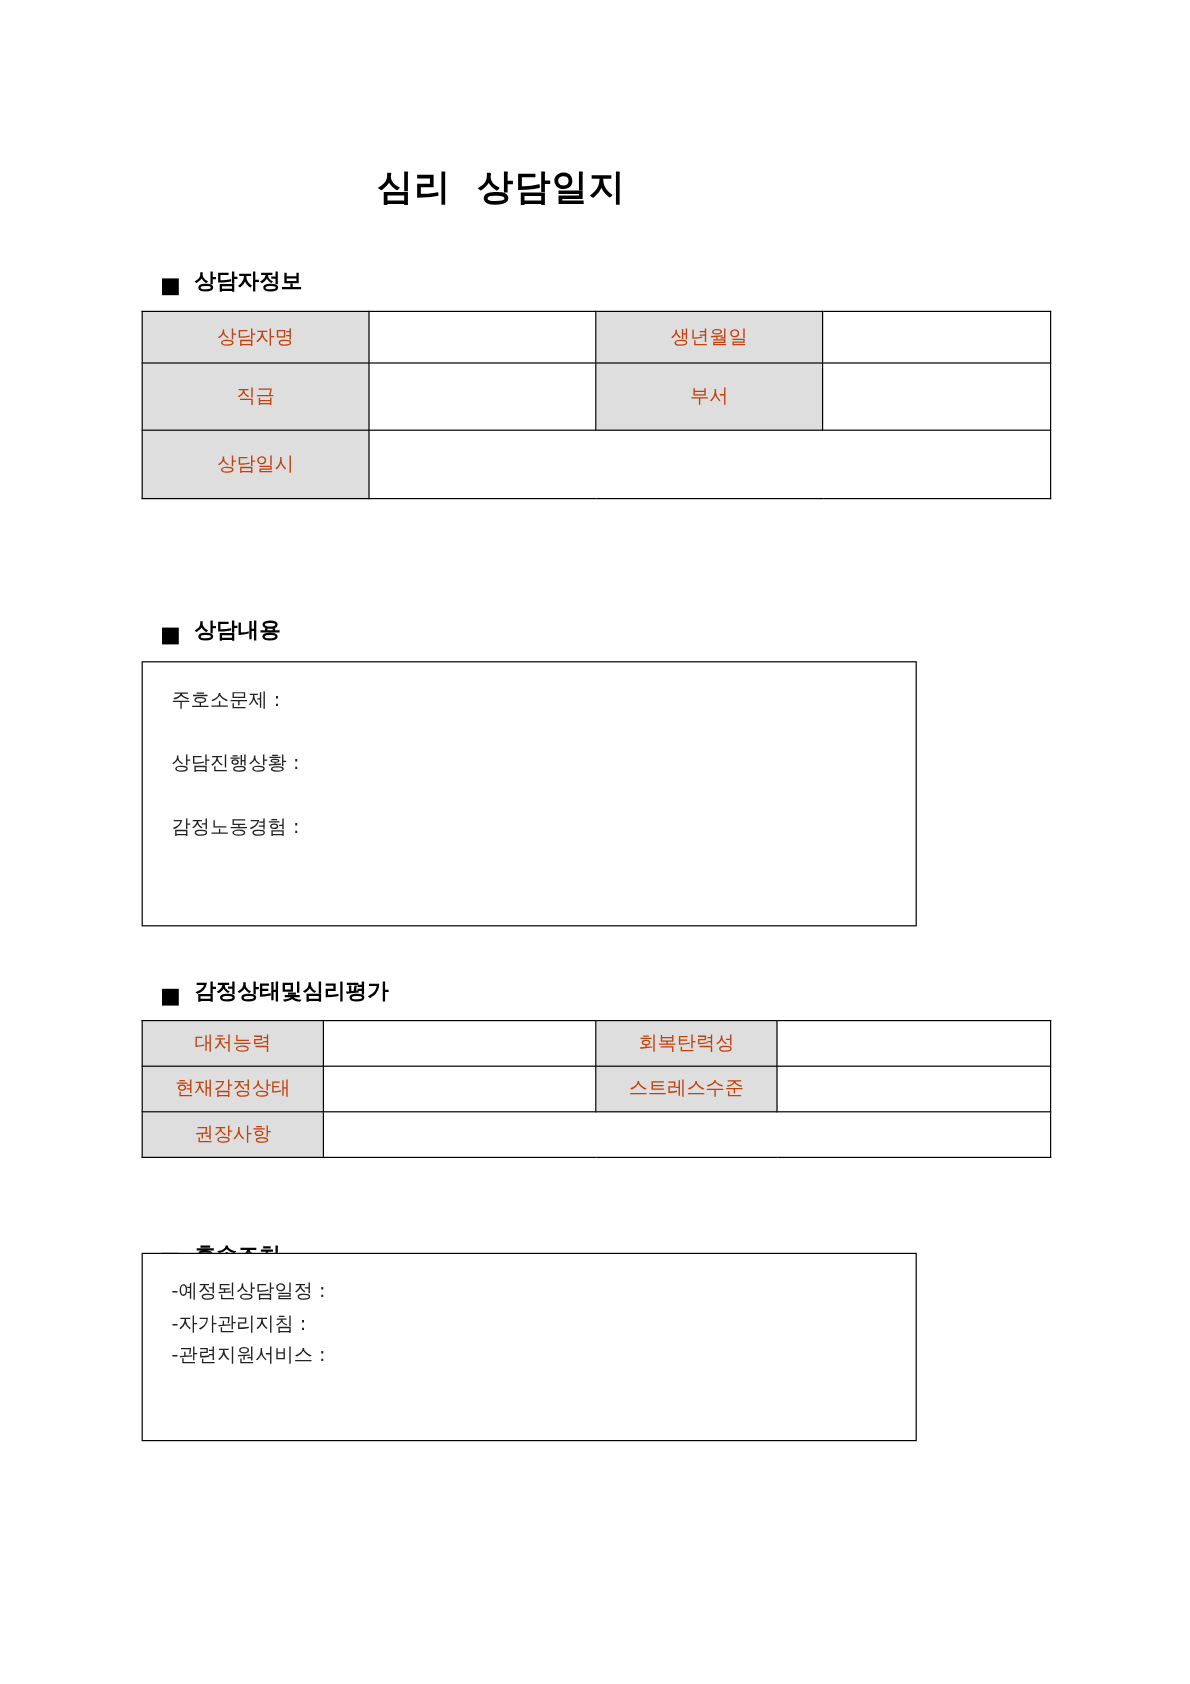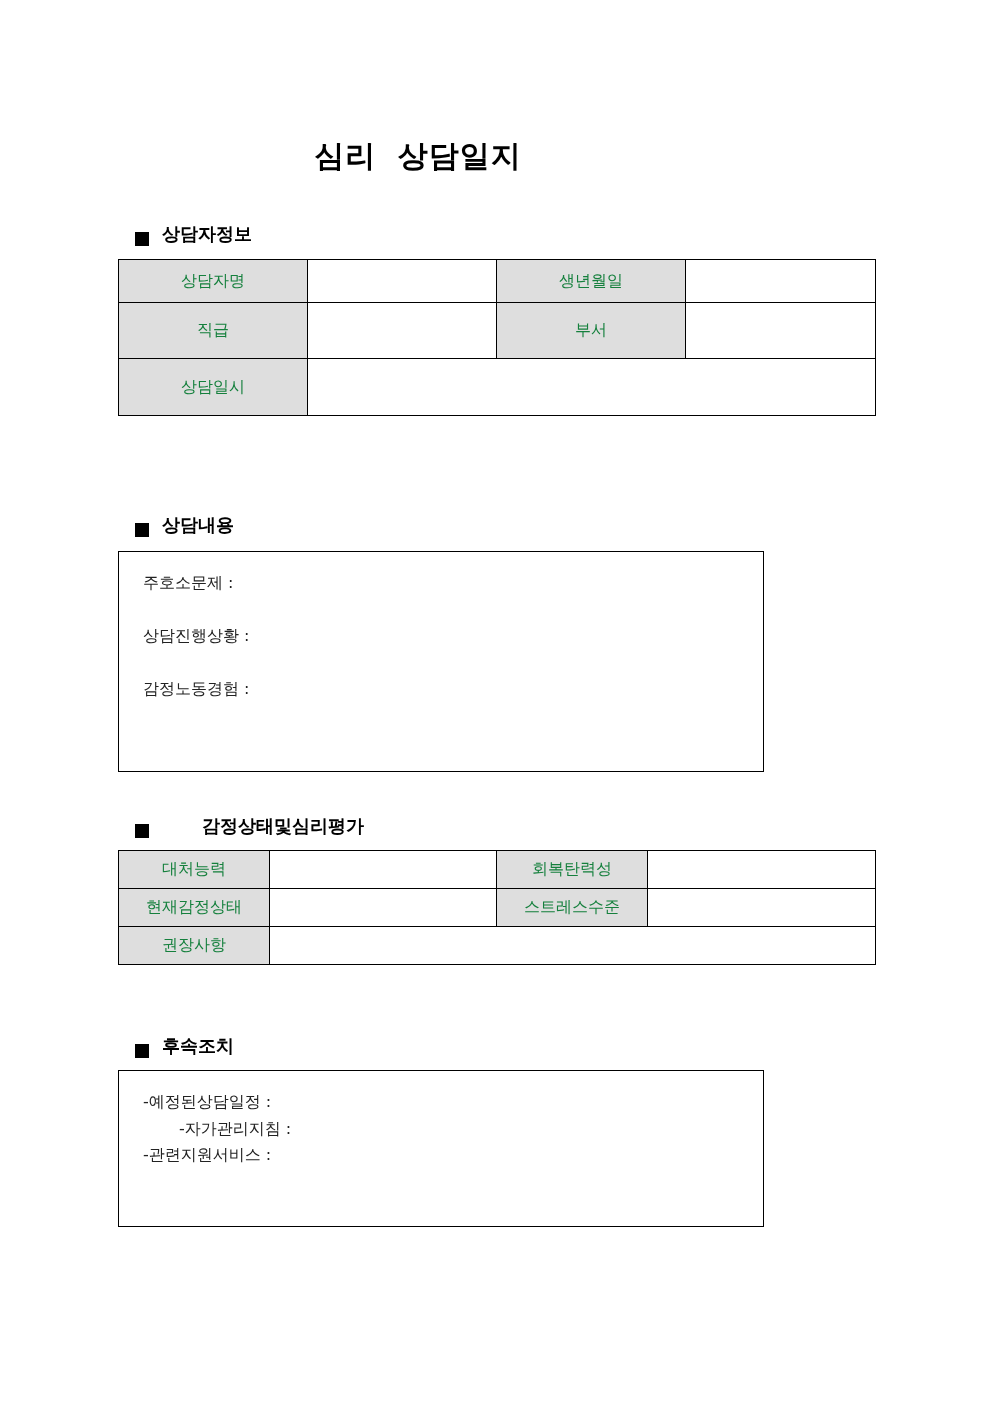--- a/index.html
+++ b/index.html
@@ -40,21 +40,21 @@
       left: 118px;
       width: 757px;
       border-collapse: collapse;
       table-layout: fixed;
     }
     table.grid td {
       border: 1.5px solid #000;
       font-size: 16px;
       text-align: center;
       vertical-align: middle;
-      color: #15803d;
+      color: #c2410c;
     }
     table.grid td.label {
       background: #dedede;
     }
     table.grid td.value { background: #fff; }
 
     .box {
       position: absolute;
       left: 118px;
       width: 646px;
@@ -110,21 +110,21 @@
   <span class="square"></span>
   <span>상담내용</span>
 </div>
 
 <div class="box" style="top:551px; height:221px;">
   <span class="line" style="top:21px;">주호소문제 :</span>
   <span class="line" style="top:74px;">상담진행상황 :</span>
   <span class="line" style="top:127px;">감정노동경험 :</span>
 </div>
 
-<div class="section-heading" style="top:814px;gap:40px;">
+<div class="section-heading" style="top:814px;">
   <span class="square"></span>
   <span>감정상태및심리평가</span>
 </div>
 
 <table class="grid" style="top:850px;">
   <colgroup>
     <col style="width:151px">
       <col style="width:227px">
       <col style="width:151px">
       <col style="width:228px">
@@ -147,17 +147,17 @@
     <td class="value" colspan="3"></td>
   </tr>
 </tbody>
   </table>
 
 <div class="section-heading" style="top:1034px;">
   <span class="square"></span>
   <span>후속조치</span>
 </div>
 
-<div class="box" style="top:1070px; height:157px;padding-left:16px;">
+<div class="box" style="top:1044px; height:157px;padding-left:16px;">
   <span class="line" style="top:21px;">-예정된상담일정 :</span>
-  <span class="line" style="top:48px;margin-left:36px;">-자가관리지침 :</span>
+  <span class="line" style="top:48px;">-자가관리지침 :</span>
   <span class="line" style="top:74px;">-관련지원서비스 :</span>
 </div>
 
 </body></html>

